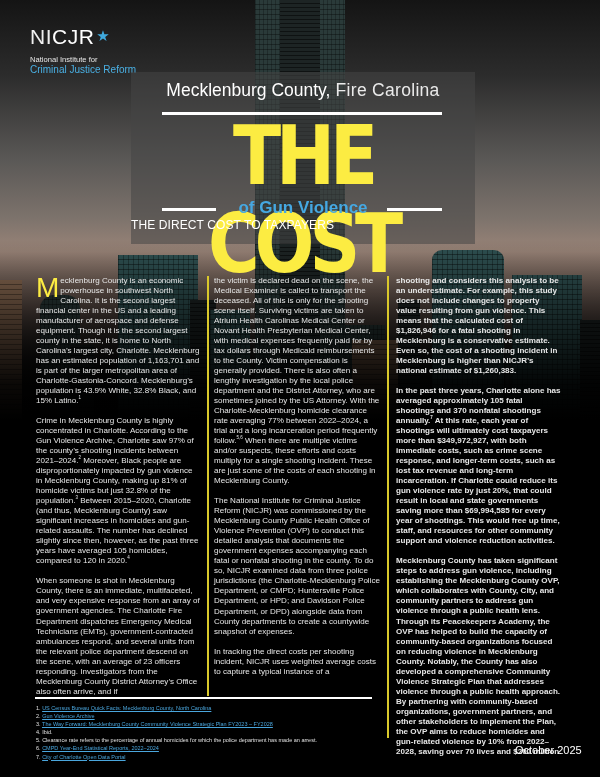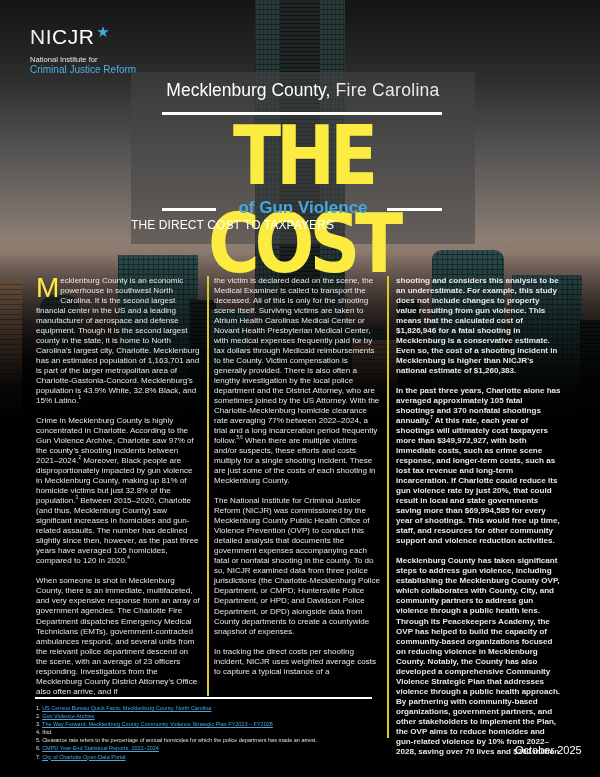--- a/index.html
+++ b/index.html
@@ -29,21 +29,21 @@
     .bldg.dark { background:
         repeating-linear-gradient(0deg, rgba(0,0,0,0.5) 0 1px, transparent 1px 4px),
         #1d2424; }
     .hero-fade {
       position: absolute; left: 0; right: 0; bottom: 0; height: 180px;
       background: linear-gradient(180deg, rgba(0,0,0,0) 0%, rgba(0,0,0,0.55) 45%, rgba(0,0,0,0.92) 80%, #000 100%);
     }
 
     
     .logo { position: absolute; left: 30px; top: 26px; }
-    .logo-mark { font-size: 21px; letter-spacing: 0.5px; color: #fff; line-height: 1; display: flex; align-items: flex-start; }
+    .logo-mark { font-size: 21px; letter-spacing: 0.5px; color: #fff; line-height: 1; display: flex; align-items: center; }
     .logo-mark .thin { font-weight: normal; color: #f0f0f0; }
     .logo-mark .bold { font-weight: normal; color: #fff; }
     .logo-star { color: #3fa9dd; font-size: 15px; margin-left: 2px; margin-top: -2px; }
     .logo-line1 { font-size: 7.6px; color: #e8e8e8; margin-top: 9px; line-height: 1.1; }
     .logo-line2 { font-size: 10px; color: #4ab0e4; line-height: 1.1; }
 
     
     .title-box {
       position: absolute; left: 131px; top: 72px; width: 344px; height: 172px;
       background: rgba(70,70,70,0.55);

